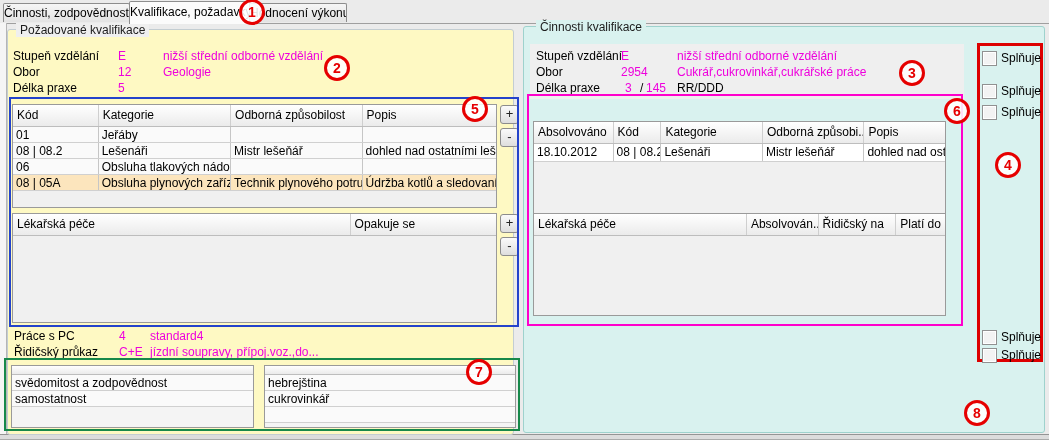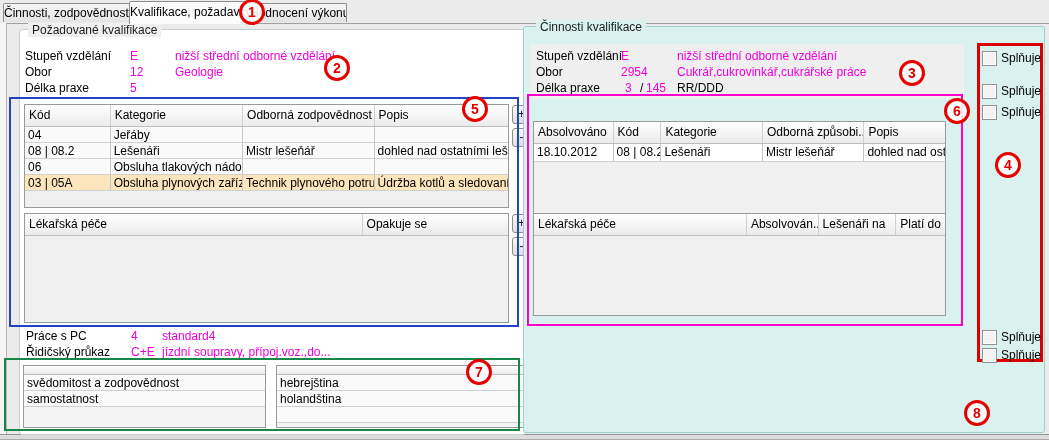--- a/index.html
+++ b/index.html
@@ -11,21 +11,21 @@
        border-radius:2px 2px 0 0;white-space:nowrap;overflow:hidden;box-sizing:border-box;}
   .tab.active{top:1px;height:23px;background:#fbfbfb;z-index:3;line-height:21px;}
   .pane{position:absolute;left:0;top:23px;width:1049px;height:411px;background:#ebebeb;
         border-top:1px solid #9f9f9f;box-sizing:border-box;}
   .splitter{position:absolute;left:0;top:23px;width:7px;height:411px;background:#f5f5f5;
         border-right:1px solid #b5b5b5;box-sizing:border-box;}
   .bottom-strip{position:absolute;left:0;top:434px;width:1049px;height:6px;background:#dcdcdc;
         border-top:1px solid #949494;border-bottom:1px solid #ababab;box-sizing:border-box;}
   
   .gbox{position:absolute;border:1px solid #c3cdd2;border-radius:3px;box-sizing:border-box;}
-  .gbox-left{left:7px;top:29px;width:507px;height:406px;background:#ffffff;margin-left:12px;}
+  .gbox-left{left:7px;top:29px;width:507px;height:406px;background:#fef9c3;}
   .gbox-right{left:523px;top:26px;width:522px;height:407px;background:#d9f2ef;border-color:#9ed2cd;}
   .gbox .glabel{position:absolute;top:-7px;left:8px;padding:0 4px;font-size:12px;color:#1c1c1c;}
   .gbox-left .glabel{background:#efefef;}
   .gbox-right .glabel{background:#d9f2ef;left:12px;}
   
   .frow{position:absolute;height:15px;line-height:15px;white-space:nowrap;}
   .flabel{position:absolute;color:#000;}
   .fval{position:absolute;color:#ee00dd;}
   .fplain{position:absolute;color:#000;}
   .fields-bg{position:absolute;background:#efefef;}
@@ -90,43 +90,43 @@
     </div>
     <div class="frow" style="left:5px;top:51px;width:490px;">
       <span class="flabel" style="left:0;">Délka praxe</span>
       <span class="fval" style="left:105px;">5</span>
     </div>
 
     <div class="tbl" style="left:4px;top:74px;width:485px;height:104px;">
       <div class="hdr">
         <div class="hc" style="width:86px;">Kód</div>
         <div class="hc" style="width:133px;">Kategorie</div>
-        <div class="hc" style="width:132px;">Odborná zodpovědnost</div>
+        <div class="hc" style="width:132px;">Odborná způsobilost</div>
         <div class="hc" style="width:134px;border-right:none;">Popis</div>
       </div>
       <div class="trow">
-        <div class="tc" style="width:86px;">04</div>
+        <div class="tc" style="width:86px;">01</div>
         <div class="tc" style="width:133px;">Jeřáby</div>
         <div class="tc" style="width:132px;"></div>
         <div class="tc" style="width:134px;border-right:none;"></div>
       </div>
       <div class="trow">
         <div class="tc" style="width:86px;">08 | 08.2</div>
         <div class="tc" style="width:133px;">Lešenáři</div>
         <div class="tc" style="width:132px;">Mistr lešeňář</div>
         <div class="tc" style="width:134px;border-right:none;">dohled nad ostatními leš...</div>
       </div>
       <div class="trow">
         <div class="tc" style="width:86px;">06</div>
         <div class="tc" style="width:133px;">Obsluha tlakových nádob</div>
         <div class="tc" style="width:132px;"></div>
         <div class="tc" style="width:134px;border-right:none;"></div>
       </div>
       <div class="trow hl">
-        <div class="tc" style="width:86px;">03 | 05A</div>
+        <div class="tc" style="width:86px;">08 | 05A</div>
         <div class="tc" style="width:133px;">Obsluha plynových zařízení</div>
         <div class="tc" style="width:132px;">Technik plynového potru...</div>
         <div class="tc" style="width:134px;border-right:none;">Údržba kotlů a sledovaní...</div>
       </div>
     </div>
     <div class="sbtn" style="left:492px;top:75px;">+</div>
     <div class="sbtn" style="left:492px;top:98px;">-</div>
 
     <div class="tbl" style="left:4px;top:183px;width:485px;height:110px;">
       <div class="hdr">
@@ -157,21 +157,21 @@
           <div class="tc" style="width:243px;border-right:none;">samostatnost</div>
         </div>
     </div>
 
     <div class="tbl" style="left:256px;top:335px;width:252px;height:63px;background:#f4f4f4;">
       <div class="mini-hdr"></div>
       <div class="trow">
           <div class="tc" style="width:252px;border-right:none;">hebrejština</div>
         </div>
       <div class="trow">
-          <div class="tc" style="width:252px;border-right:none;">holandština</div>
+          <div class="tc" style="width:252px;border-right:none;">cukrovinkář</div>
         </div>
       <div class="trow">
           <div class="tc" style="width:252px;border-right:none;"></div>
         </div>
     </div>
   </div>
 
   <div class="gbox gbox-right">
     <span class="glabel">Činnosti kvalifikace</span>
 
@@ -209,21 +209,21 @@
         <div class="tc" style="width:102px;">Lešenáři</div>
         <div class="tc" style="width:102px;">Mistr lešeňář</div>
         <div class="tc" style="width:81px;border-right:none;">dohled nad ostatn...</div>
       </div>
     </div>
 
     <div class="tbl" style="left:9px;top:186px;width:413px;height:103px;">
       <div class="hdr">
         <div class="hc" style="width:214px;">Lékařská péče</div>
         <div class="hc" style="width:72px;">Absolvován...</div>
-        <div class="hc" style="width:78px;">Lešenáři na</div>
+        <div class="hc" style="width:78px;">Řidičský na</div>
         <div class="hc" style="width:49px;border-right:none;">Platí do</div>
       </div>
     </div>
 
     <div class="cbrow" style="left:458px;top:24px;">
       <span class="cb"></span>
       <span class="cblabel">Splňuje</span>
     </div>
     <div class="cbrow" style="left:458px;top:57px;">
       <span class="cb"></span>

